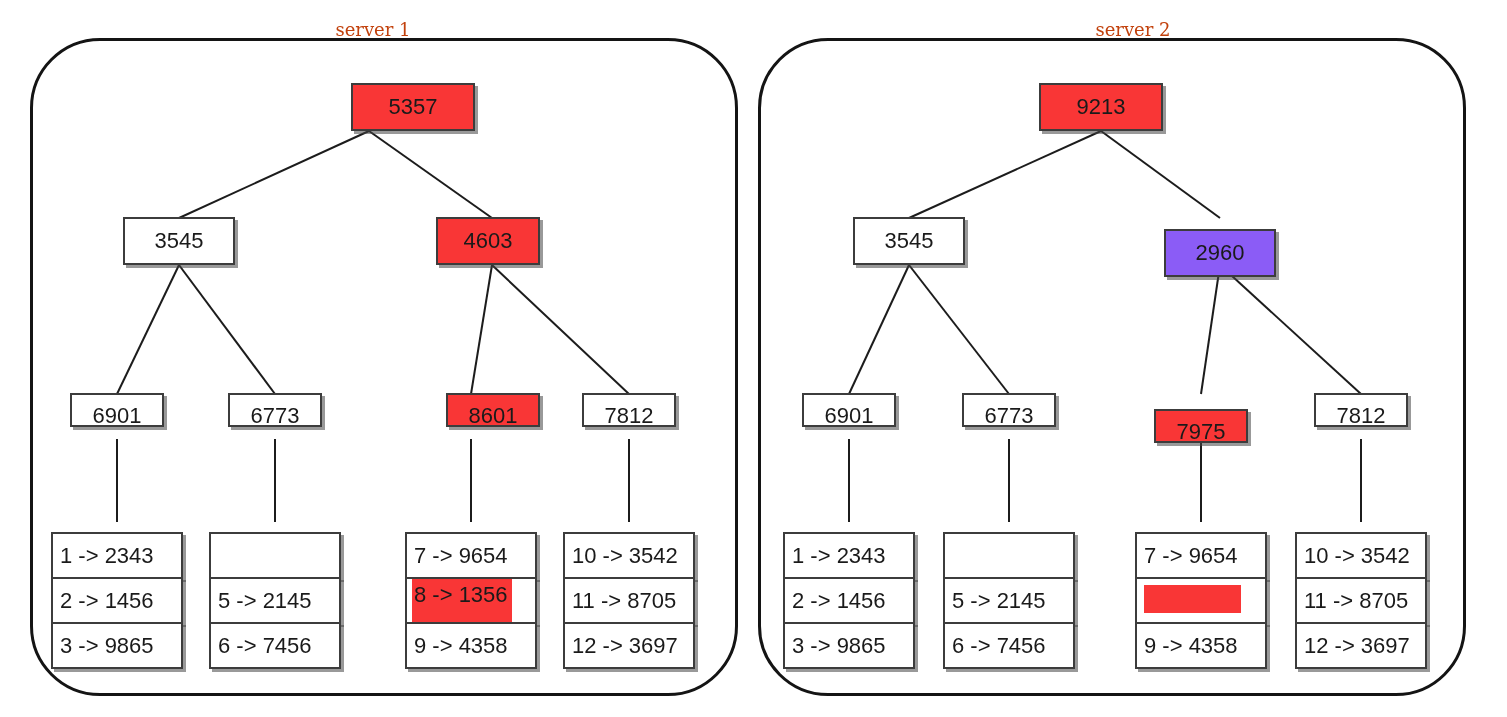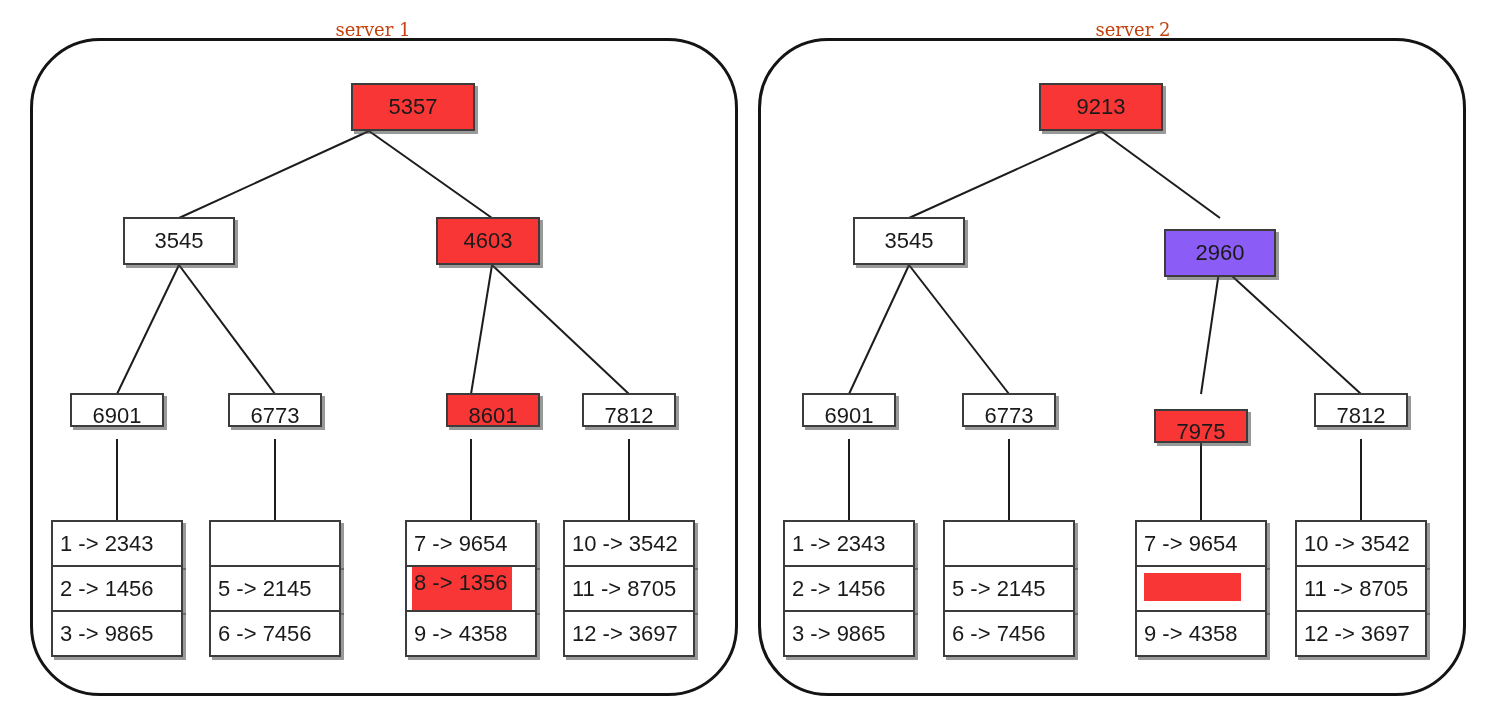--- a/index.html
+++ b/index.html
@@ -60,21 +60,21 @@
     border:2px solid #3c3c3c;
     background:#ffffff;
     box-shadow:3px 3px 0 rgba(70,70,70,0.55);
     margin-top:-2px;
     font-size:22px;
     line-height:41px;
     padding-left:7px;
     white-space:nowrap;
     overflow:hidden;
   }
-  .leaf-row:first-child{margin-top:0;}
+  .leaf-row:first-child{margin-top:12px;}
   .cell{display:inline-block;vertical-align:middle;line-height:normal;}
   .cell.hl{padding:3px 4px 20px 2px;margin-left:-2px;}
   .cell.bar{width:97px;height:28px;margin-top:-4px;}
 </style>
 </head>
 <body>
 
 <div class="canvas">
 
   <section class="panel s1">

